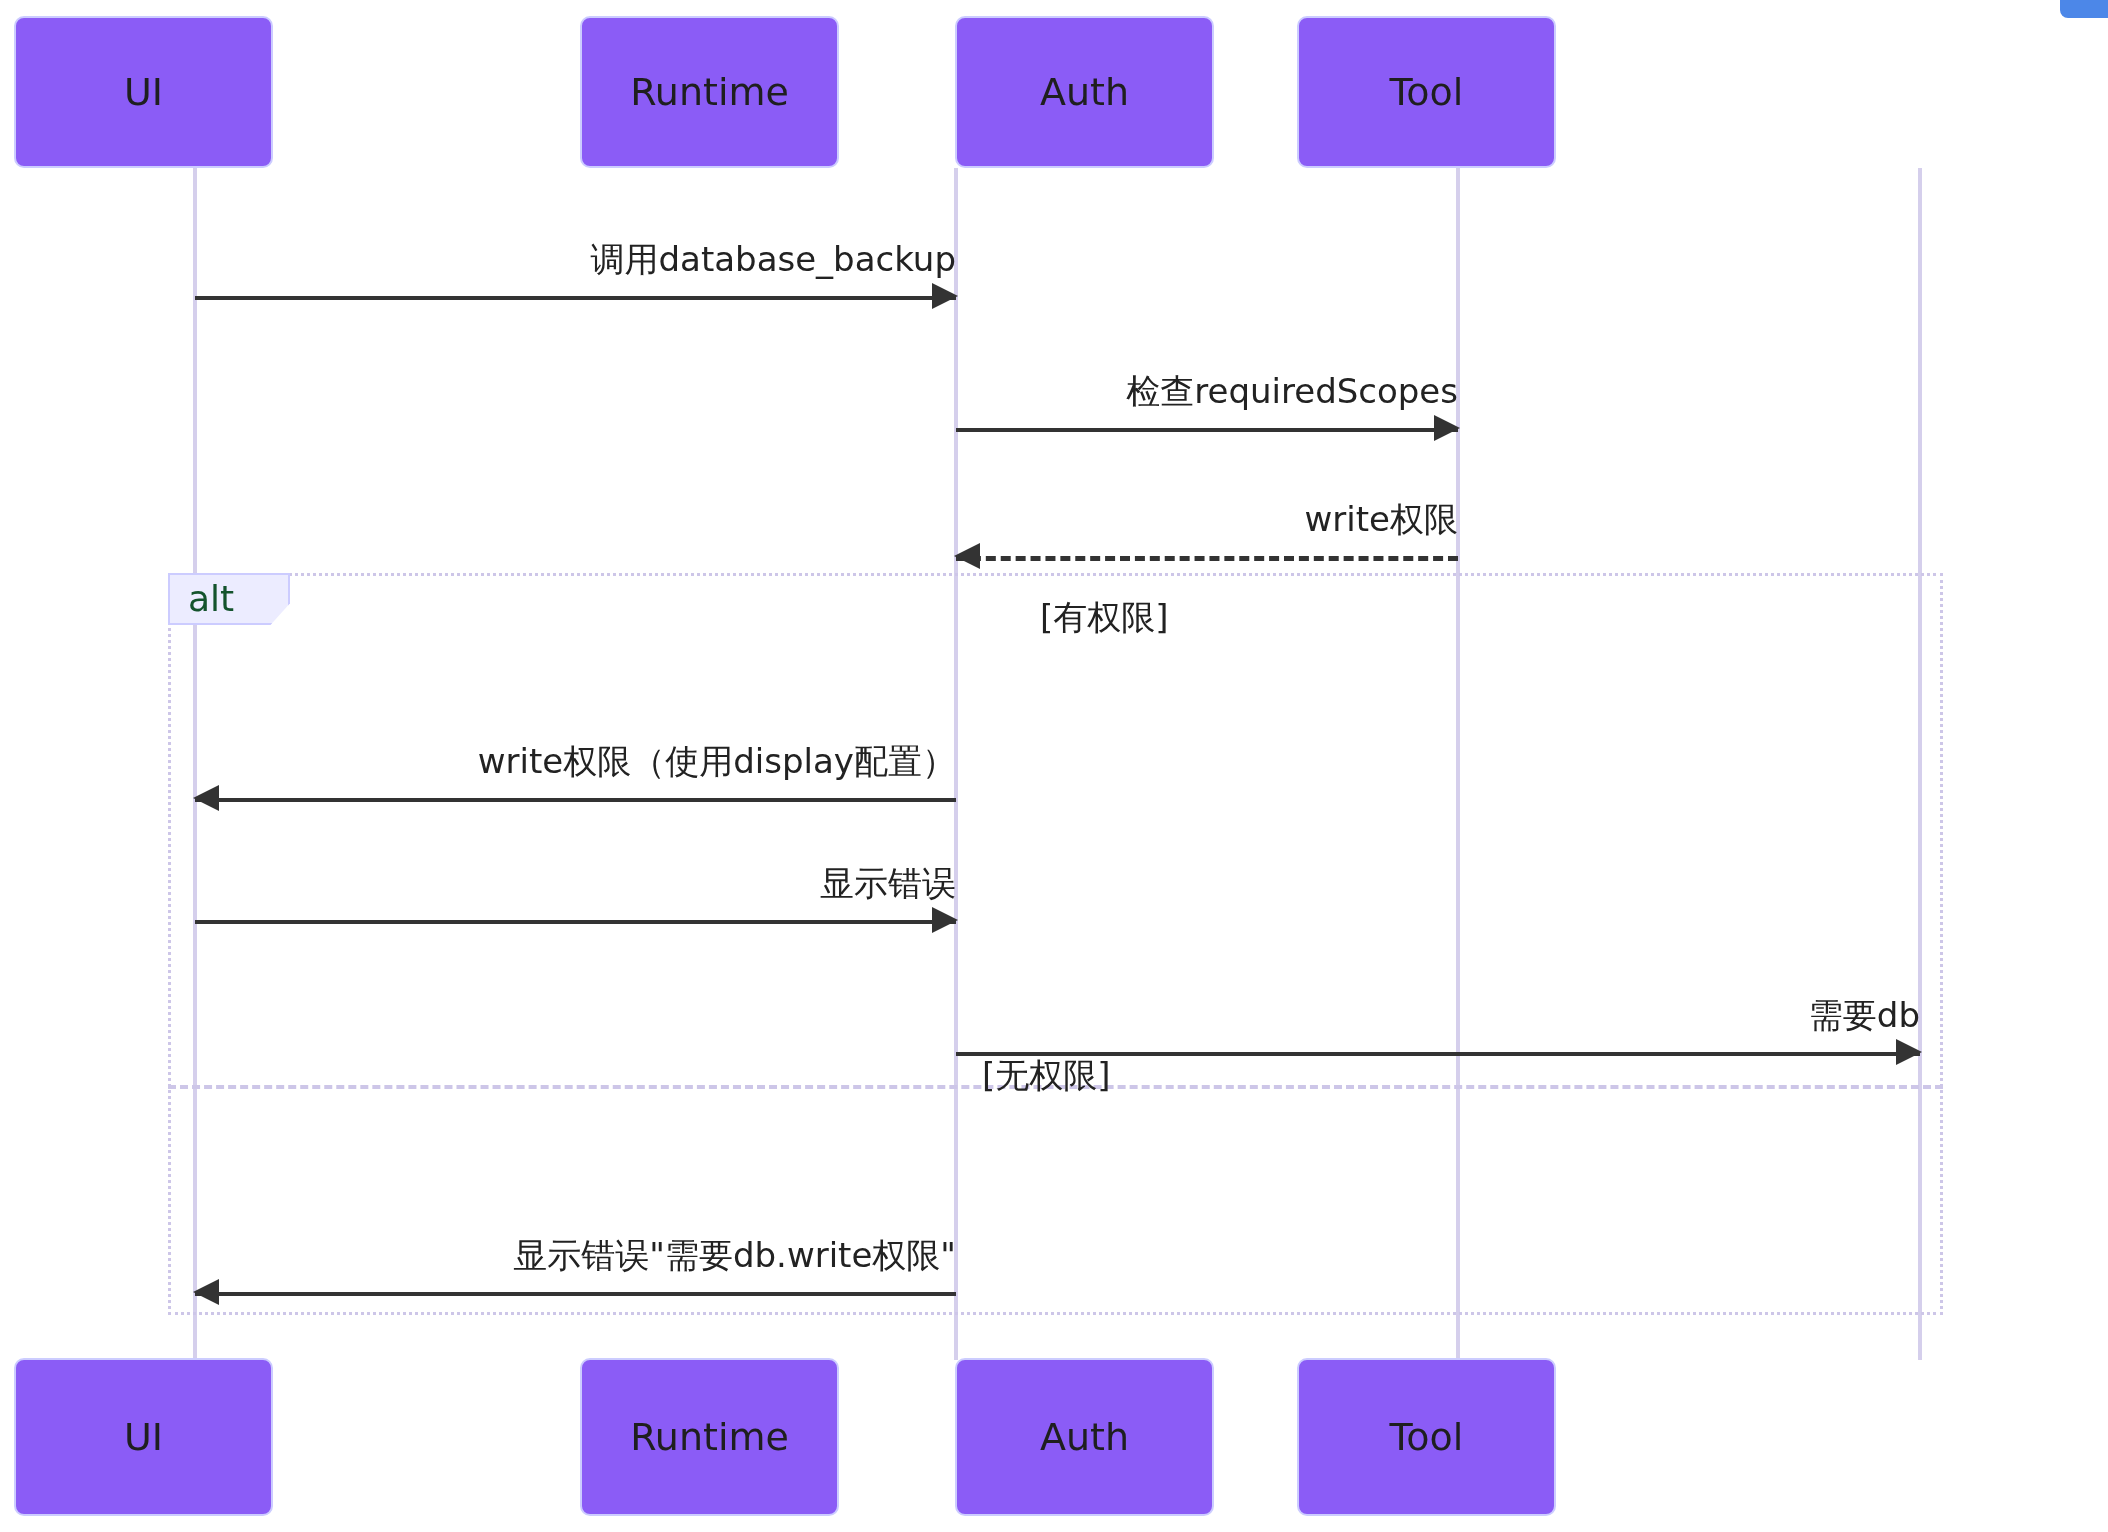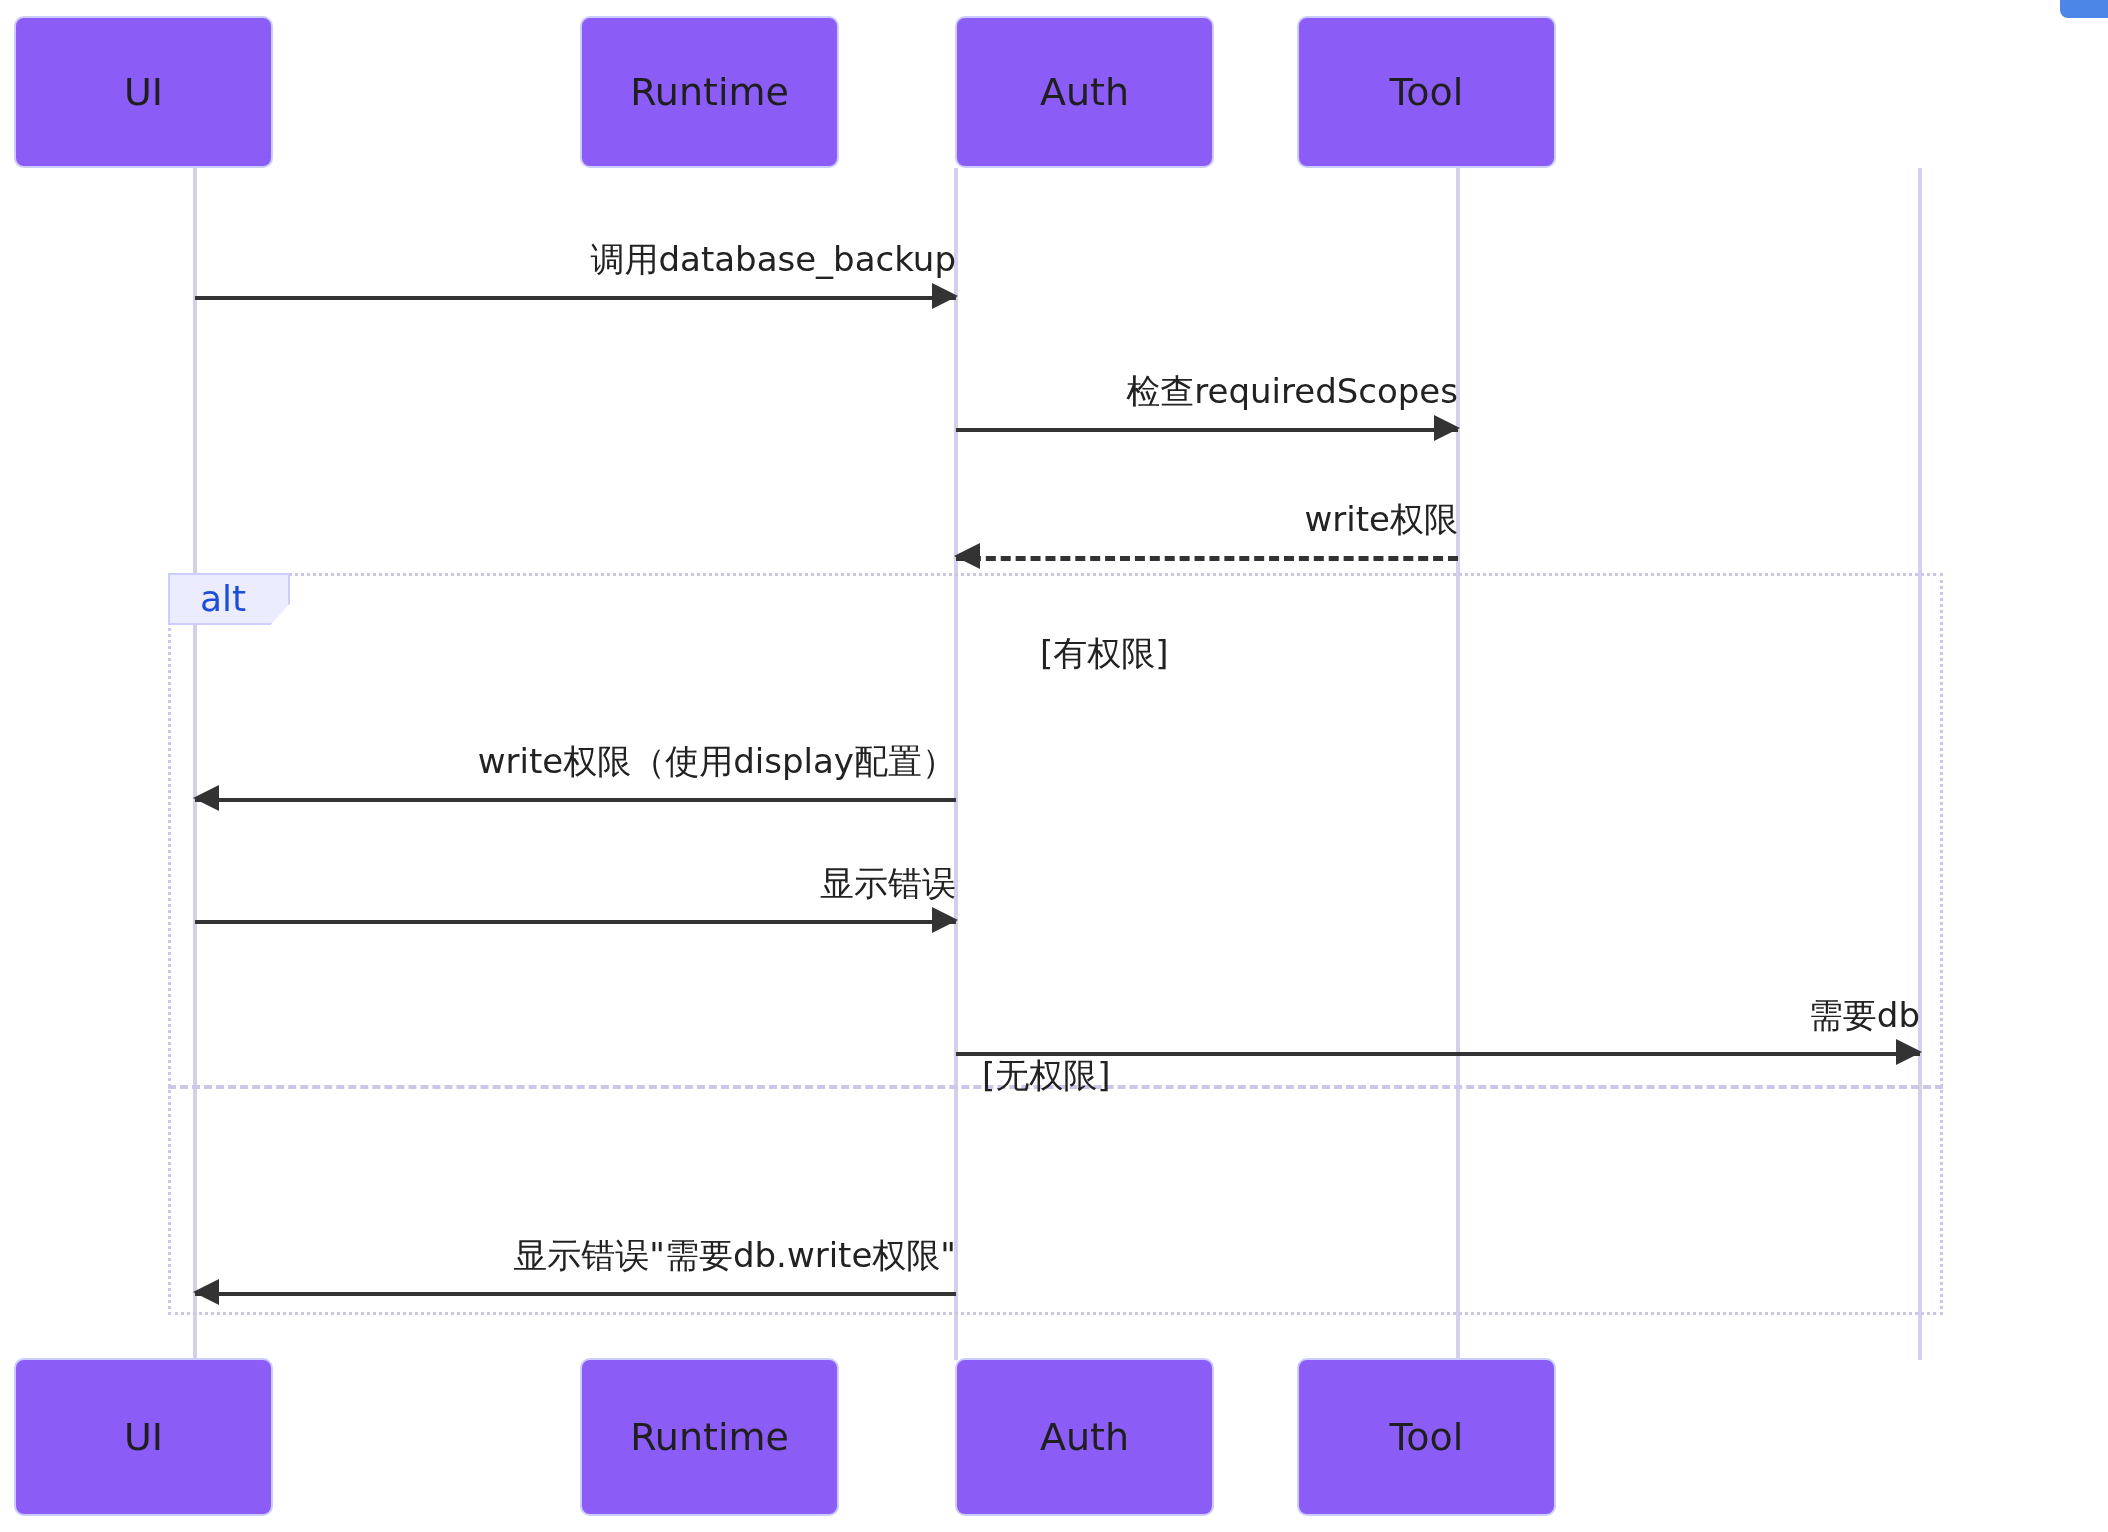--- a/index.html
+++ b/index.html
@@ -76,21 +76,21 @@
   }
   .frag-tab{
     position:absolute;
     background:#ECECFF;
     border:2px solid #CCCCFF;
     box-sizing:border-box;
     clip-path:polygon(0 0,100% 0,100% 58%,84% 100%,0 100%);
     display:flex;align-items:center;
   }
   .frag-tab .tab-text{
-    font-size:36px;color:#1d4ed8;padding-left:30px;line-height:1;
+    font-size:36px;color:#14532d;padding-left:18px;line-height:1;
   }
   .frag-cond{
     position:absolute;
     font-size:34px;color:#222222;white-space:nowrap;line-height:1;
   }
 
   
   .corner-chip{
     position:absolute;
     background:#4C87E8;
@@ -107,21 +107,21 @@
   <div class="lifeline" style="left:193px;top:168px;height:1192px;"></div>
   <div class="lifeline" style="left:954px;top:168px;height:1192px;"></div>
   <div class="lifeline" style="left:1456px;top:168px;height:1192px;"></div>
   <div class="lifeline" style="left:1918px;top:168px;height:1192px;"></div>
 
   <div class="frag" style="left:168px;top:573px;width:1775px;height:742px;"></div>
   <div class="frag-divider" style="left:168px;top:1085px;width:1775px;"></div>
   <div class="frag-tab" style="left:168px;top:573px;width:122px;height:52px;">
     <span class="tab-text">alt</span>
   </div>
-  <div class="frag-cond" style="left:1040px;top:636px;">[有权限]</div>
+  <div class="frag-cond" style="left:1040px;top:600px;">[有权限]</div>
   <div class="frag-cond" style="left:982px;top:1058px;">[无权限]</div>
 
   <div class="actor" style="left:14px;top:16px;width:259px;height:152px;">
     <span class="actor-label">UI</span>
   </div>
   <div class="actor" style="left:580px;top:16px;width:259px;height:152px;">
     <span class="actor-label">Runtime</span>
   </div>
   <div class="actor" style="left:955px;top:16px;width:259px;height:152px;">
     <span class="actor-label">Auth</span>

